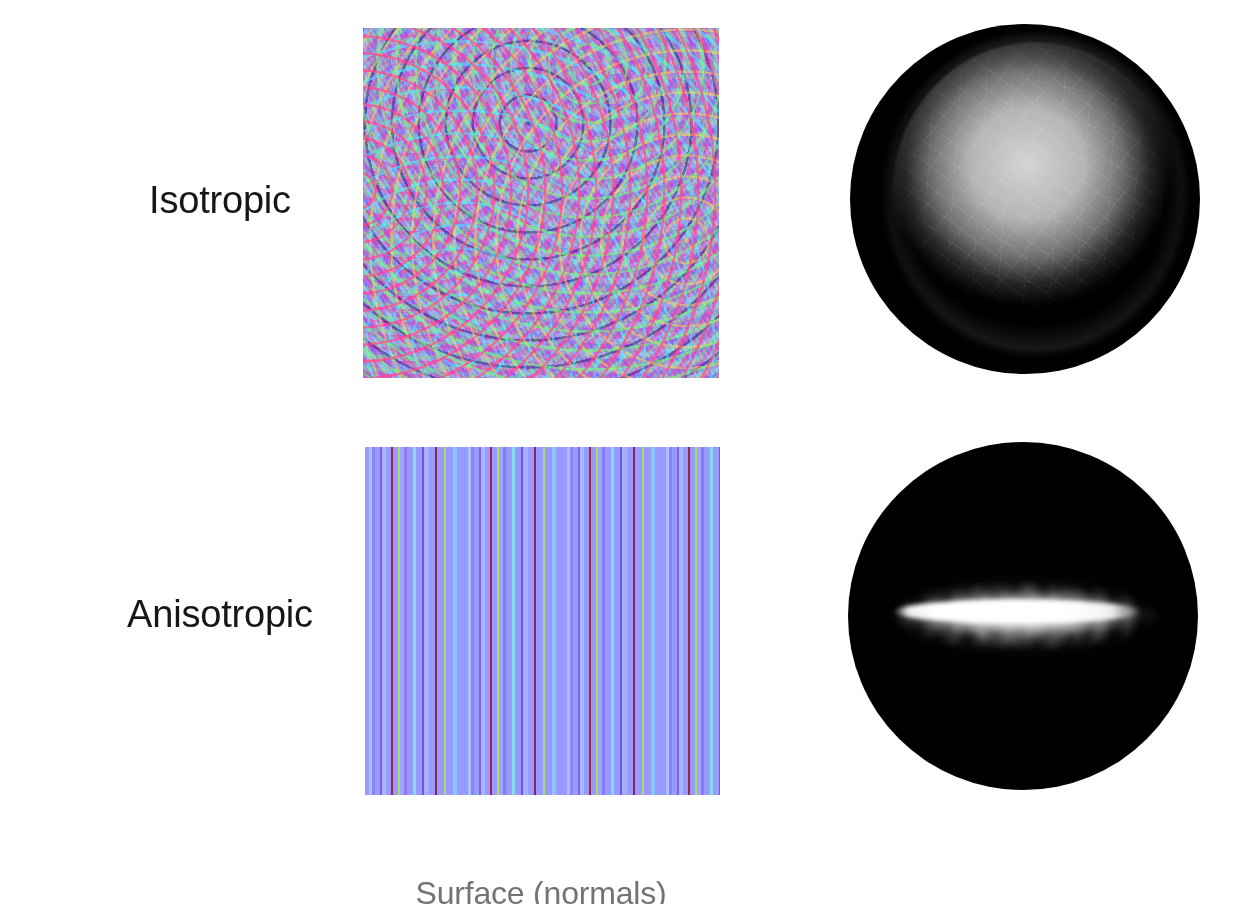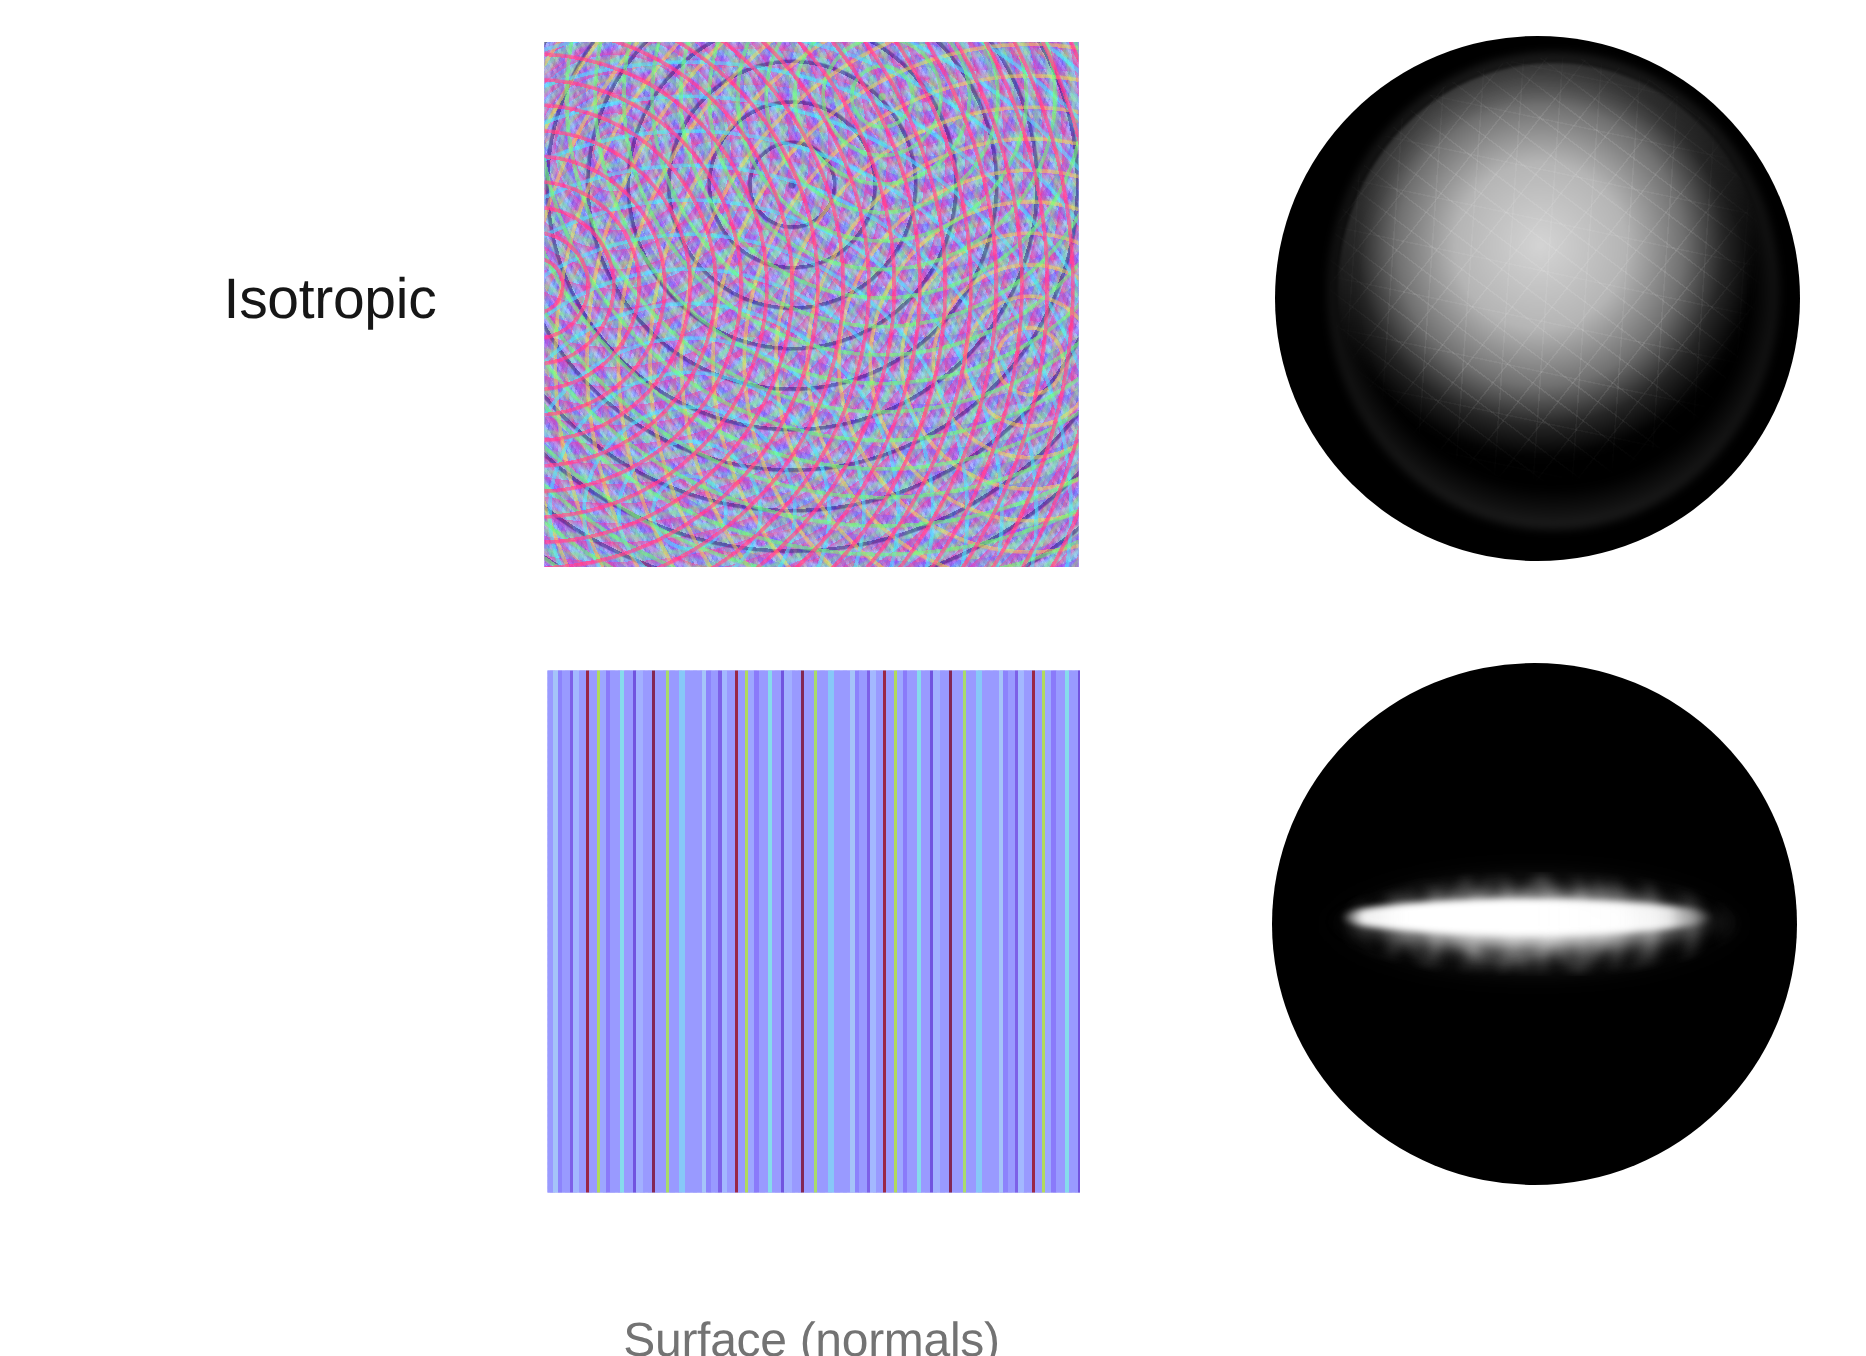--- a/index.html
+++ b/index.html
@@ -223,20 +223,21 @@
     opacity: 0.8;
   }
 </style>
 </head>
 <body>
 
 <div class="figure-root">
 
   <div class="row-label" id="row-label-isotropic">Isotropic</div>
 
+  <div class="row-label" id="row-label-anisotropic">Anisotropic</div>
 
   <div class="panel" id="panel-surface-isotropic"></div>
 
   <div class="panel brdf-disk" id="panel-brdf-isotropic">
     <div class="lobe"></div>
     <div class="lobe-facets"></div>
     <div class="lobe-rim"></div>
   </div>
 
   <div class="panel" id="panel-surface-anisotropic"></div>

